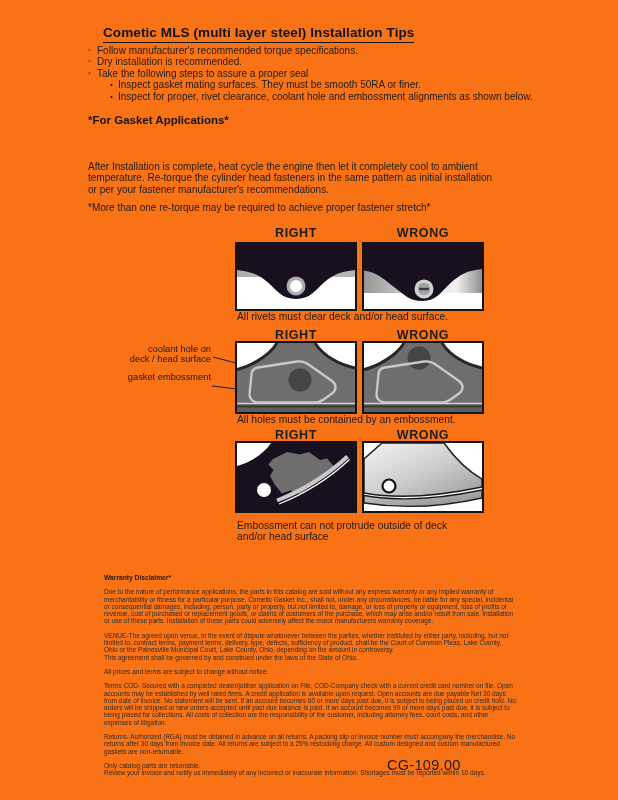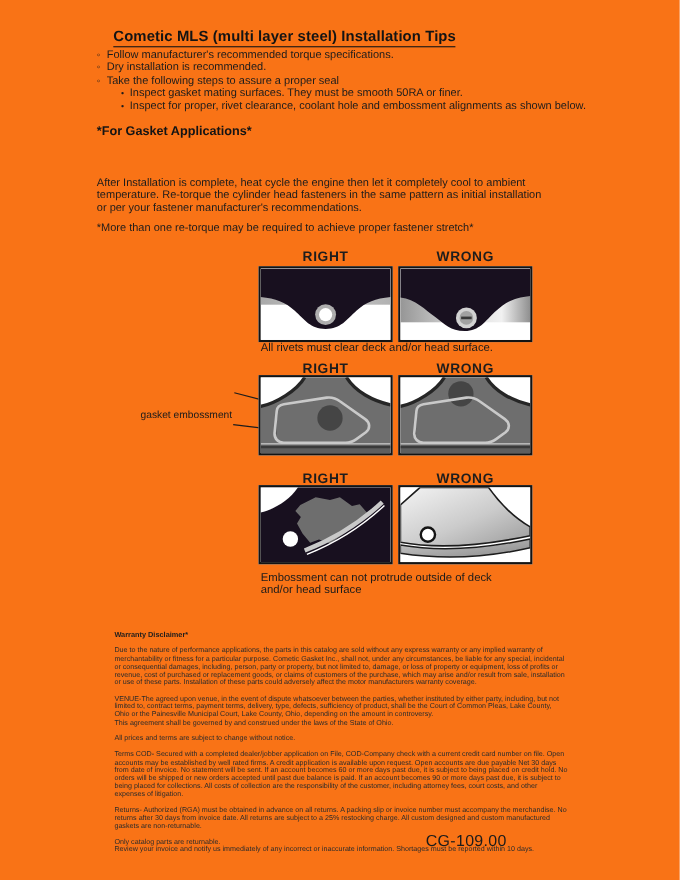--- a/index.html
+++ b/index.html
@@ -115,20 +115,24 @@
       <circle cx="60" cy="45" r="6.2" fill="#a2a2a2"></circle>
       <rect x="55.2" y="43.8" width="9.6" height="2.4" fill="#3a3a3a"></rect>
     </svg>
   </div>
 
   <div class="abs caption cap1">All rivets must clear deck and/or head surface.</div>
 
   <div class="abs dlabel dl-l g2-label">RIGHT</div>
   <div class="abs dlabel dl-r g2-label">WRONG</div>
 
+  <div class="abs callout co-coolant">
+    <div>coolant hole on</div>
+    <div>deck / head surface</div>
+  </div>
   <div class="abs callout co-gasket">gasket embossment</div>
 
   <svg class="abs leaders" width="110" height="60" viewBox="0 0 110 60">
     <line x1="8" y1="15" x2="92" y2="37" stroke="#1c1c1c" stroke-width="1"></line>
     <line x1="7" y1="44" x2="57" y2="50" stroke="#1c1c1c" stroke-width="1"></line>
   </svg>
 
   <div class="abs panel p-l g2-panel">
     <svg viewBox="0 0 118 69" width="118" height="69">
       <rect width="118" height="69" fill="#6e6e6e"></rect>
@@ -154,20 +158,21 @@
       <path d="M78,0 C86,13 102,21.5 118,25" fill="none" stroke="#262626" stroke-width="3"></path>
       <rect x="0" y="60.5" width="118" height="8.5" fill="#5e5e5e"></rect>
       <line x1="0" y1="60.5" x2="118" y2="60.5" stroke="#cfcfcf" stroke-width="1.3"></line>
       <line x1="0" y1="63.5" x2="118" y2="63.5" stroke="#3a3a3a" stroke-width="2"></line>
       <circle cx="55" cy="15" r="11.5" fill="#454545"></circle>
       <path d="M14.6,33 C13.8,41 13.2,48 13.6,52" fill="none" stroke="#3c3c3c" stroke-width="1.4"></path>
       <path d="M21,24.5 L60,18.5 C64,18 68.5,19.2 72,21.8 L95,38 C99.5,41.2 99.8,46.6 95.6,50 L87,56.2 C84,58.4 80.5,59.5 77,59.5 L21,59.5 C16,59.5 12.2,55.8 12.6,50.8 L14.6,30.5 C15,27 17.5,25 21,24.5 Z" fill="none" stroke="#c9c9c9" stroke-width="2.4"></path>
     </svg>
   </div>
 
+  <div class="abs caption cap2">All holes must be contained by an embossment.</div>
 
   <div class="abs dlabel dl-l g3-label">RIGHT</div>
   <div class="abs dlabel dl-r g3-label">WRONG</div>
 
   <div class="abs panel p-l g3-panel">
     <svg viewBox="0 0 118 68" width="118" height="68">
       <rect width="118" height="68" fill="#18101f"></rect>
       <path d="M0,0 H34 C26,12 12,20 0,23 Z" fill="#ffffff"></path>
       <path d="M36,16 L50,9 L63,11.5 L72,9 L83,17 L90,15.5 L97.5,24 L88,32 L76,42 L63,51 L53,47.5 L45,50.5 L38,42 L33,33 L36.5,27 L31.5,21.5 Z" fill="#6e6e6e"></path>
       <path d="M40,57.5 C63,48.5 89,33.5 110.5,13.5" fill="none" stroke="#c9c9c9" stroke-width="4"></path>

